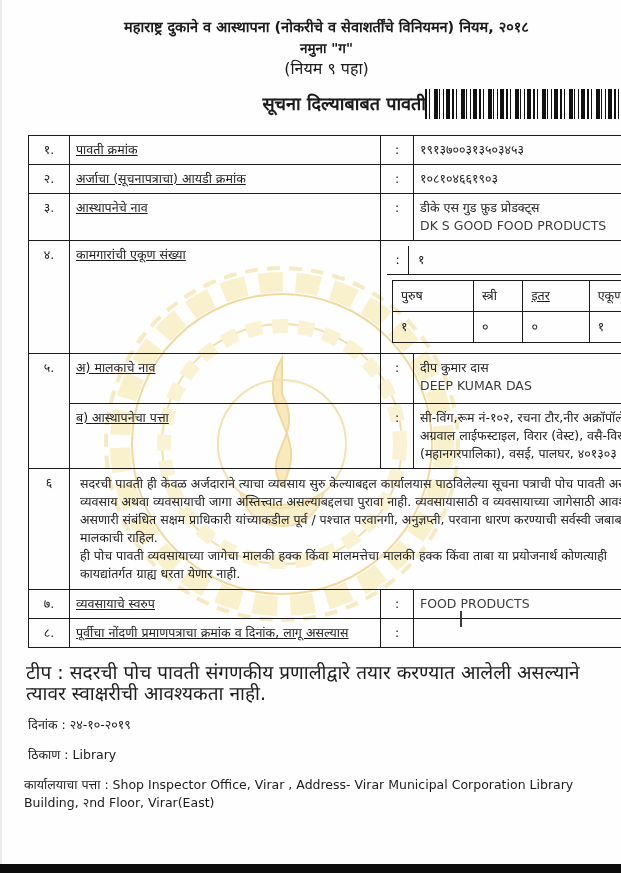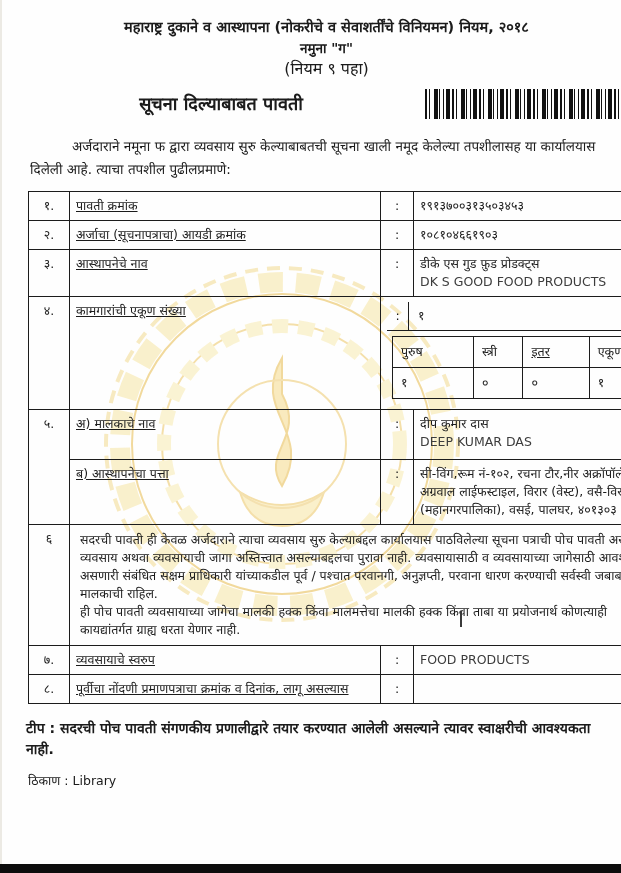--- a/index.html
+++ b/index.html
@@ -21,21 +21,21 @@
 
   
   .watermark{position:absolute;left:100px;top:262px;z-index:1;opacity:.6;pointer-events:none;}
 
   
   .hdr{ text-align:center; padding-top:16px;}
   .hdr-line1{font-size:14.5px;font-weight:700;line-height:22px;}
   .hdr-line2{font-size:13.5px;font-weight:700;line-height:21px;}
   .hdr-line3{font-size:16px;font-weight:400;line-height:20px;}
   .title-row{position:relative;height:38px;margin-top:8px;}
-  .receipt-title{position:absolute;left:0;width:410px;text-align:center;font-size:18px;font-weight:700;top:4px;}
+  .receipt-title{position:absolute;left:0;width:410px;text-align:right;font-size:18px;font-weight:700;top:4px;}
   .barcode{position:absolute;right:11px;top:2px;width:201px;height:30px;
     background:repeating-linear-gradient(90deg,
       #121212 0 2px,transparent 2px 4px,
       #121212 4px 5px,transparent 5px 9px,
       #121212 9px 13px,transparent 13px 14px,
       #121212 14px 15px,transparent 15px 18px,
       #121212 18px 19px,transparent 19px 21px,
       #121212 21px 25px,transparent 25px 27px);
   }
 
@@ -52,21 +52,21 @@
   .w-top{display:flex;border-bottom:1.5px solid #1c1c1c;}
   .w-colon{width:22px;border-right:1.5px solid #1c1c1c;text-align:center;padding:5px 0;box-sizing:border-box;}
   .w-one{padding:5px 9px;}
   .w-body{padding:5px;}
   table.workers{border-collapse:collapse;width:100%;table-layout:fixed;}
   table.workers td{border:1.5px solid #1c1c1c;padding:6px 8px;font-size:12.5px;}
   .wc1{width:32%;margin-top:31px;} .wc2{width:17%;} .wc3{width:25%;text-decoration:underline;} .wc4{width:26%;}
   .rule6{padding:6px 10px !important;line-height:19.5px;}
   .en{color:#3c3c3c;}
 
-  .note{margin:14px 16px 0 10px;font-size:14px;font-weight:700;line-height:21px;}
+  .note{margin:14px 16px 0 10px;font-size:19px;font-weight:400;line-height:21px;}
   .meta{margin:12px 16px 0 12px;font-size:12.5px;line-height:18px;}
   .meta.office{margin-left:8px;}
 
   .stray-mark{position:absolute;left:460px;top:611px;width:2px;height:16px;background:#3a3a3a;z-index:3;}
 </style>
 </head>
 <body>
 
 <div class="page">
 
@@ -89,21 +89,20 @@
       <div class="hdr-line1">महाराष्ट्र दुकाने व आस्थापना (नोकरीचे व सेवाशर्तींचे विनियमन) नियम, २०१८</div>
       <div class="hdr-line2">नमुना "ग"</div>
       <div class="hdr-line3">(नियम ९ पहा)</div>
     </div>
 
     <div class="title-row">
       <div class="receipt-title">सूचना दिल्याबाबत पावती</div>
       <div class="barcode"></div>
     </div>
 
-    <p class="intro">अर्जदाराने नमूना फ द्वारा व्यवसाय सुरु केल्याबाबतची सूचना खाली नमूद केलेल्या तपशीलासह या कार्यालयास दिलेली आहे. त्याचा तपशील पुढीलप्रमाणे:</p>
 
     <table class="main">
       <tbody>
           <tr>
         <td class="no">१.</td>
         <td class="lbl">पावती क्रमांक</td>
         <td class="col">:</td>
         <td class="val">१९१३७००३१३५०३४५३</td>
       </tr>
       <tr>
@@ -179,21 +178,23 @@
       <tr>
         <td class="no">८.</td>
         <td class="lbl">पूर्वीचा नोंदणी प्रमाणपत्राचा क्रमांक व दिनांक, लागू असल्यास</td>
         <td class="col">:</td>
         <td class="val"></td>
       </tr>
     </tbody>
       </table>
 
     <p class="note">टीप : सदरची पोच पावती संगणकीय प्रणालीद्वारे तयार करण्यात आलेली असल्याने त्यावर स्वाक्षरीची आवश्यकता नाही.</p>
+    <p class="meta">दिनांक : २४-१०-२०१९</p>
     <p class="meta">ठिकाण : Library</p>
+    <p class="meta office">कार्यालयाचा पत्ता : Shop Inspector Office, Virar , Address- Virar Municipal Corporation Library Building, २nd Floor, Virar(East)</p>
 
   </div>
 
   <div class="stray-mark"></div>
   <div class="edge-left"></div>
   <div class="edge-right"></div>
   <div class="bottom-bar"></div>
 </div>
 
 </body></html>

